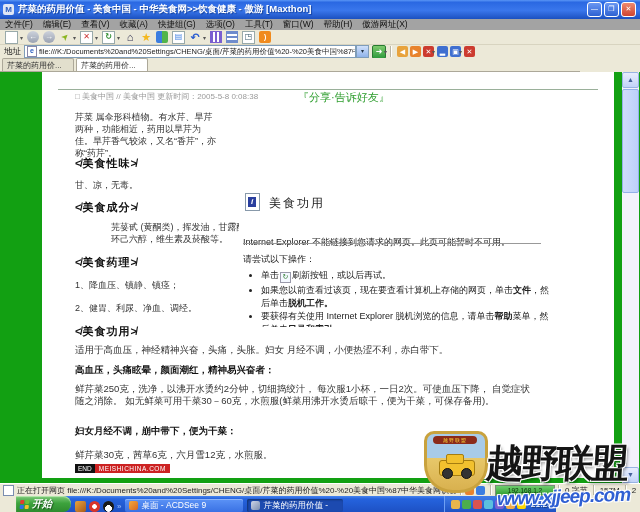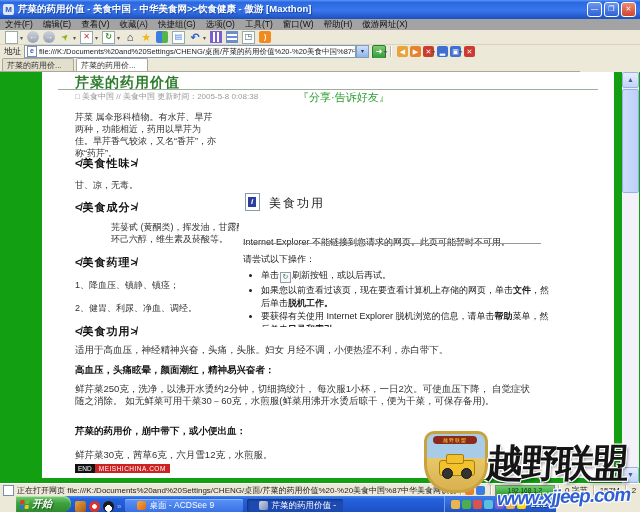--- a/index.html
+++ b/index.html
@@ -125,21 +125,21 @@
   #start-btn{width:55px;height:16px;border-radius:0 8px 8px 0;display:flex;align-items:center;gap:3px;
     background:linear-gradient(180deg,#7ec97a 0%,#3da33d 45%,#2e8b2e 100%);
     box-shadow:inset 0 1px 1px #b8e8b0;padding-left:4px;box-sizing:border-box;}
   #start-flag{width:9px;height:9px;display:grid;grid-template-columns:4px 4px;grid-template-rows:4px 4px;
     gap:1px;transform:skew(-6deg);}
   #start-flag i{border-radius:1px;}
   #start-label{font-size:10px;font-weight:bold;font-style:italic;text-shadow:1px 1px 1px #1c541c;}
   #quicklaunch{display:flex;align-items:center;gap:3px;padding:0 4px;}
   .ql{width:11px;height:11px;border-radius:2px;}
   #ql-divider{color:#9ec0ff;font-size:8px;}
-  .task{height:13px;border-radius:2px;display:flex;align-items:center;gap:3px;padding:0 12px;
+  .task{height:13px;border-radius:2px;display:flex;align-items:center;gap:3px;padding:0 4px;
     font-size:8.5px;white-space:nowrap;overflow:hidden;box-sizing:border-box;}
   #task1{width:118px;background:linear-gradient(180deg,#5b93f6,#3a71e4);box-shadow:inset 0 1px 0 #8cb4fa;}
   #task2{width:96px;margin-left:4px;background:#1c4ab0;box-shadow:inset 1px 1px 2px #123472;}
   .task-ico{width:9px;height:9px;border-radius:2px;flex:none;}
   #tray{margin-left:auto;height:16px;display:flex;align-items:center;gap:2px;padding:0 4px 0 6px;
     background:linear-gradient(180deg,#3f7ce8,#1d51c4);border-left:1px solid #6ea0f4;}
   .tray-ico{width:9px;height:9px;border-radius:2px;}
   #clock{font-size:8.5px;padding-left:3px;text-shadow:1px 1px 1px #123472;}
 
   
@@ -234,39 +234,38 @@
     <span class="mini" style="background:#cc3b2f;">✕</span>
   </div>
 
   <div id="tabbar" class="abs">
     <span class="tab inactive">芹菜的药用价...</span>
     <span class="tab active">芹菜的药用价...</span>
   </div>
 
   <div id="content" class="abs"></div>
   <div id="page" class="abs">
-    <div id="pg-title" class="abs">芹菜的药用价值</div>
     <div id="pg-underline" class="abs"></div>
     <div id="pg-meta" class="abs">□ 美食中国 // 美食中国  更新时间：2005-5-8 0:08:38</div>
     <div id="pg-share" class="abs">『分享·告诉好友』</div>
     <div id="pg-intro" class="abs sec-b">芹菜 属伞形科植物。有水芹、旱芹两种，功能相近，药用以旱芹为佳。旱芹香气较浓，又名“香芹”，亦称“药芹”。</div>
 
     <div id="s1h" class="abs sec-h">≮美食性味≯</div>
     <div id="s1b" class="abs sec-b">甘、凉，无毒。</div>
     <div id="s2h" class="abs sec-h">≮美食成分≯</div>
     <div id="s2b" class="abs sec-b">芫荽甙 (黄酮类)，挥发油，甘露醇，环己六醇，维生素及菸酸等。</div>
     <div id="s3h" class="abs sec-h">≮美食药理≯</div>
     <div id="s3b1" class="abs sec-b">1、降血压、镇静、镇痉；</div>
     <div id="s3b2" class="abs sec-b">2、健胃、利尿、净血、调经。</div>
     <div id="s4h" class="abs sec-h">≮美食功用≯</div>
     <div id="s4b" class="abs sec-b">适用于高血压，神经精神兴奋，头痛，头胀。妇女 月经不调，小便热涩不利，赤白带下。</div>
 
     <div id="r1t" class="abs rem-t">高血压，头痛眩晕，颜面潮红，精神易兴奋者：</div>
     <div id="r1b" class="abs">鲜芹菜250克，洗净，以沸开水烫约2分钟，切细捣绞汁， 每次服1小杯，一日2次。可使血压下降， 自觉症状随之消除。 如无鲜菜可用干菜30－60克，水煎服(鲜菜用沸开水烫后晾干，便为干菜，可保存备用)。</div>
-    <div id="r2t" class="abs rem-t">芹菜的药用价，崩中带下，或小便出血：</div>
+    <div id="r2t" class="abs rem-t">妇女月经不调，崩中带下，便为干菜：</div>
     <div id="r2b" class="abs">鲜芹菜30克，茜草6克，六月雪12克，水煎服。</div>
 
     <div id="end-badge" class="abs">
       <span id="end-black">END</span>
       <span id="end-red">MEISHICHINA.COM</span>
     </div>
 
     <div id="errframe" class="abs">
       <div id="err-icon" class="abs">
           <span>i</span>

